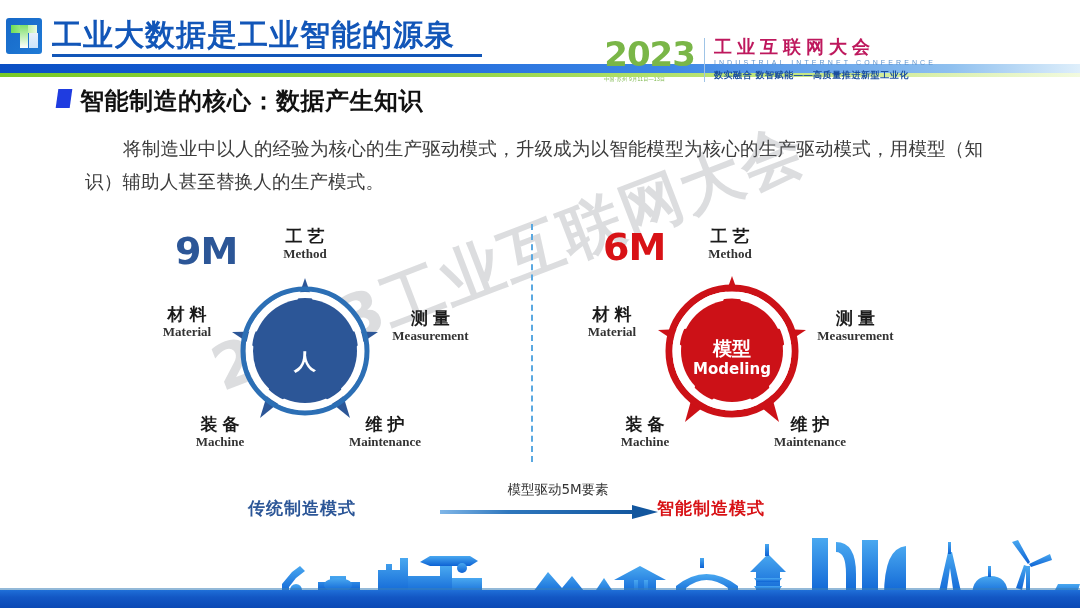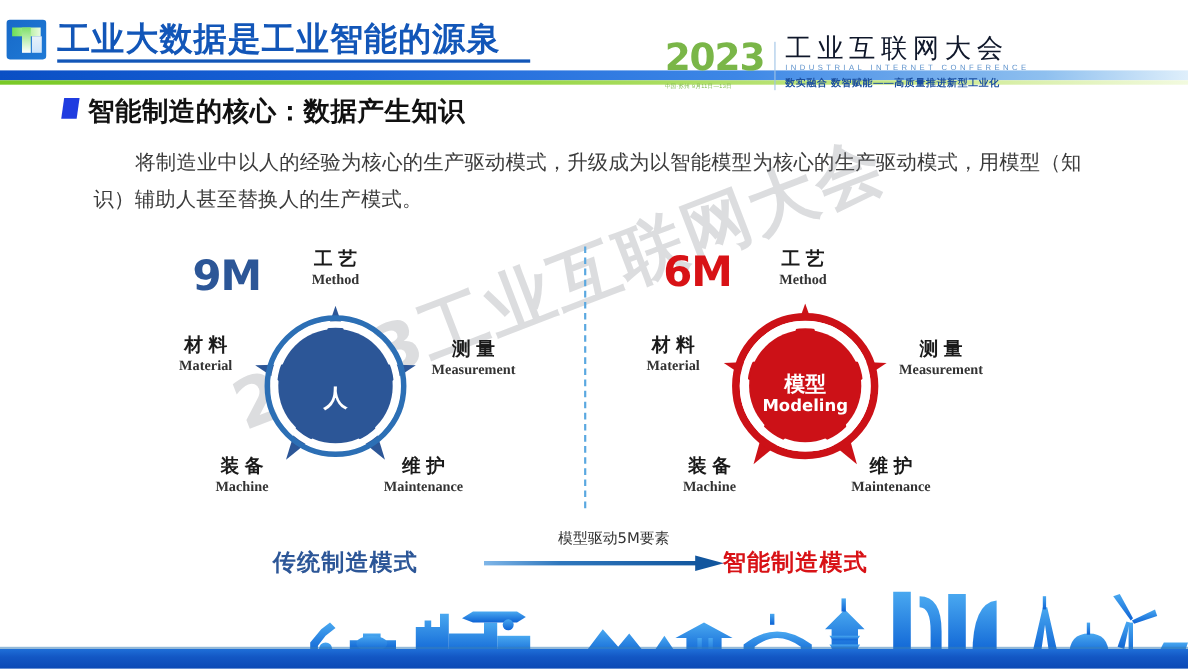--- a/index.html
+++ b/index.html
@@ -56,21 +56,21 @@
     font-size:34px;font-weight:bold;color:#7ab648;line-height:1;
     letter-spacing:-1px;font-family:"DejaVu Sans","Liberation Sans",sans-serif;
     padding-top:2px;
   }
   .conf-year-sub{
     font-size:5px;color:#7ab648;letter-spacing:.3px;margin-top:5px;
     white-space:nowrap;
   }
   .conf-divider{width:1px;height:44px;background:#9fc4e6;margin:2px 9px 0 9px;}
   .conf-cn{
-    font-size:24px;font-weight:normal;color:#0f172a;letter-spacing:5px;
+    font-size:18px;font-weight:bold;color:#be185d;letter-spacing:5px;
     line-height:1;white-space:nowrap;
     font-family:"DejaVu Sans","Liberation Sans",sans-serif;
   }
   .conf-en{
     font-size:7px;color:#5f93cc;letter-spacing:3.1px;margin-top:3px;white-space:nowrap;
   }
   .conf-slogan{
     font-size:9px;color:#1a4e9e;letter-spacing:.6px;margin-top:3px;white-space:nowrap;
     font-weight:bold;
   }
@@ -146,21 +146,21 @@
 
   
   .n-method{left:105px;top:8px;width:120px;}
   .n-material{left:-8px;top:86px;width:110px;}
   .n-measure{left:218px;top:90px;width:145px;}
   .n-machine{left:20px;top:196px;width:120px;}
   .n-maint{left:170px;top:196px;width:150px;}
 
   
   .bot-label{
-    position:absolute;font-size:21px;font-weight:bold;letter-spacing:1px;
+    position:absolute;font-size:17px;font-weight:bold;letter-spacing:1px;
     font-family:"DejaVu Sans","Liberation Sans",sans-serif;white-space:nowrap;
   }
   .bot-left{left:248px;top:497px;color:#2c5697;}
   .bot-right{left:657px;top:497px;color:#d81216;}
 
   .arrow-label{
     position:absolute;left:468px;top:481px;width:180px;text-align:center;
     font-size:13.5px;color:#333;white-space:nowrap;
     font-family:"DejaVu Sans","Liberation Sans",sans-serif;
   }

